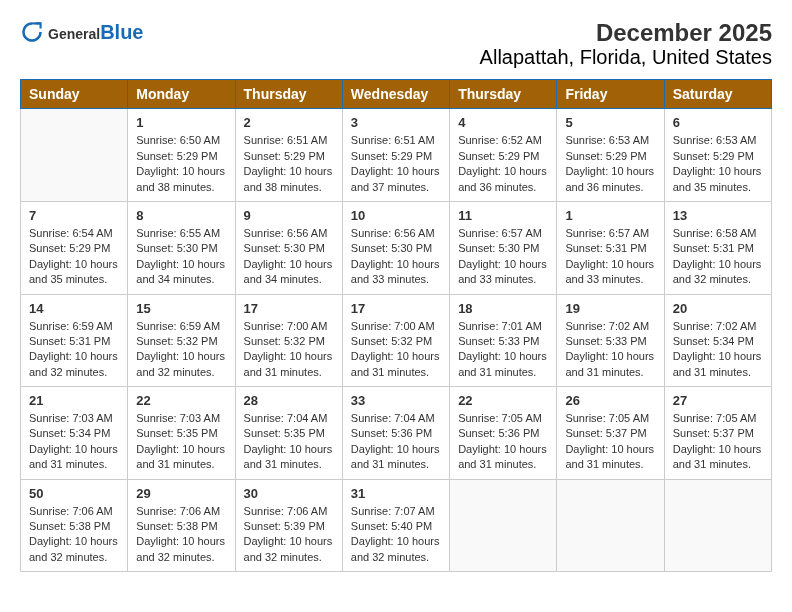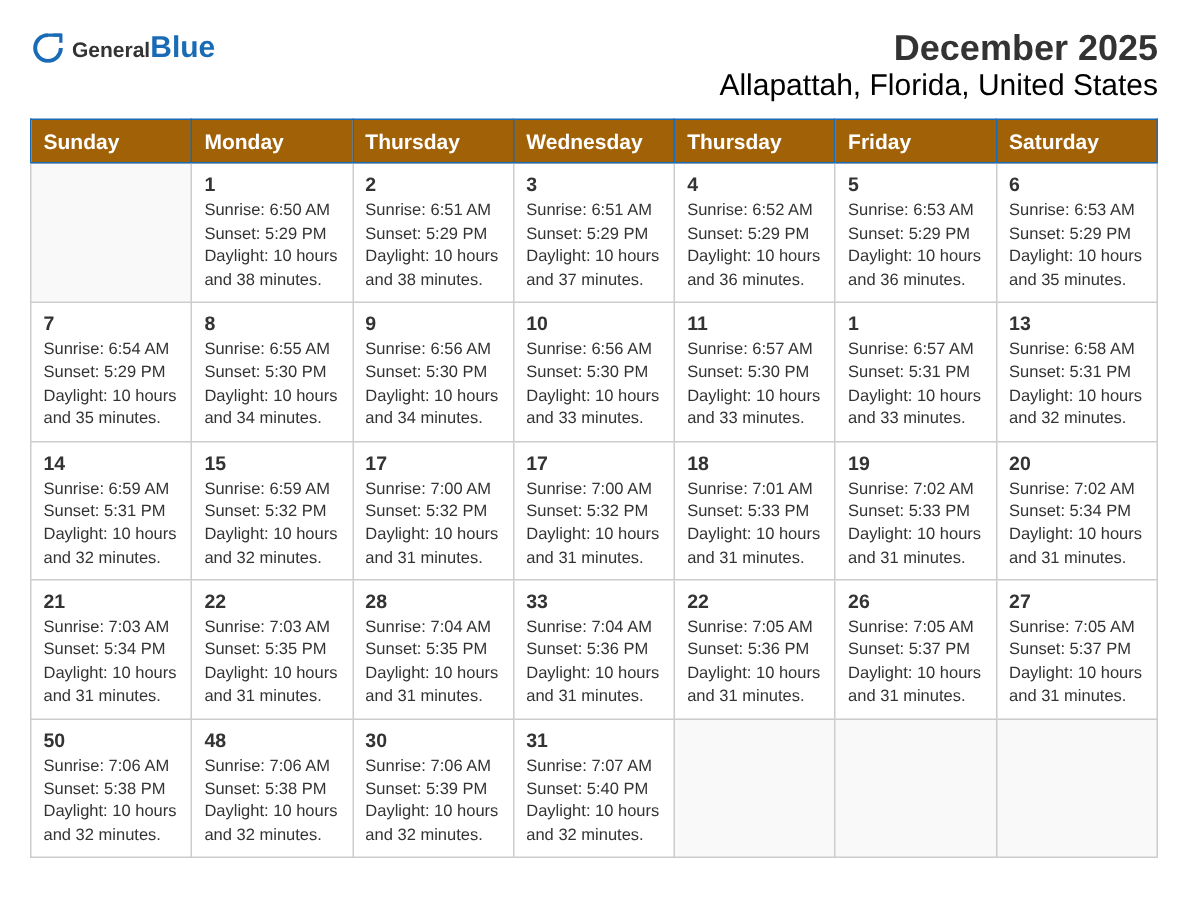--- a/index.html
+++ b/index.html
@@ -235,21 +235,21 @@
           <span class="day-number">27</span>
           <div class="day-info">Sunrise: 7:05 AM<br>Sunset: 5:37 PM<br>Daylight: 10 hours and 31 minutes.</div>
         </td>
       </tr>
       <tr>
         <td>
           <span class="day-number">50</span>
           <div class="day-info">Sunrise: 7:06 AM<br>Sunset: 5:38 PM<br>Daylight: 10 hours and 32 minutes.</div>
         </td>
         <td>
-          <span class="day-number">48</span>
+          <span class="day-number">29</span>
           <div class="day-info">Sunrise: 7:06 AM<br>Sunset: 5:38 PM<br>Daylight: 10 hours and 32 minutes.</div>
         </td>
         <td>
           <span class="day-number">30</span>
           <div class="day-info">Sunrise: 7:06 AM<br>Sunset: 5:39 PM<br>Daylight: 10 hours and 32 minutes.</div>
         </td>
         <td>
           <span class="day-number">31</span>
           <div class="day-info">Sunrise: 7:07 AM<br>Sunset: 5:40 PM<br>Daylight: 10 hours and 32 minutes.</div>
         </td>

